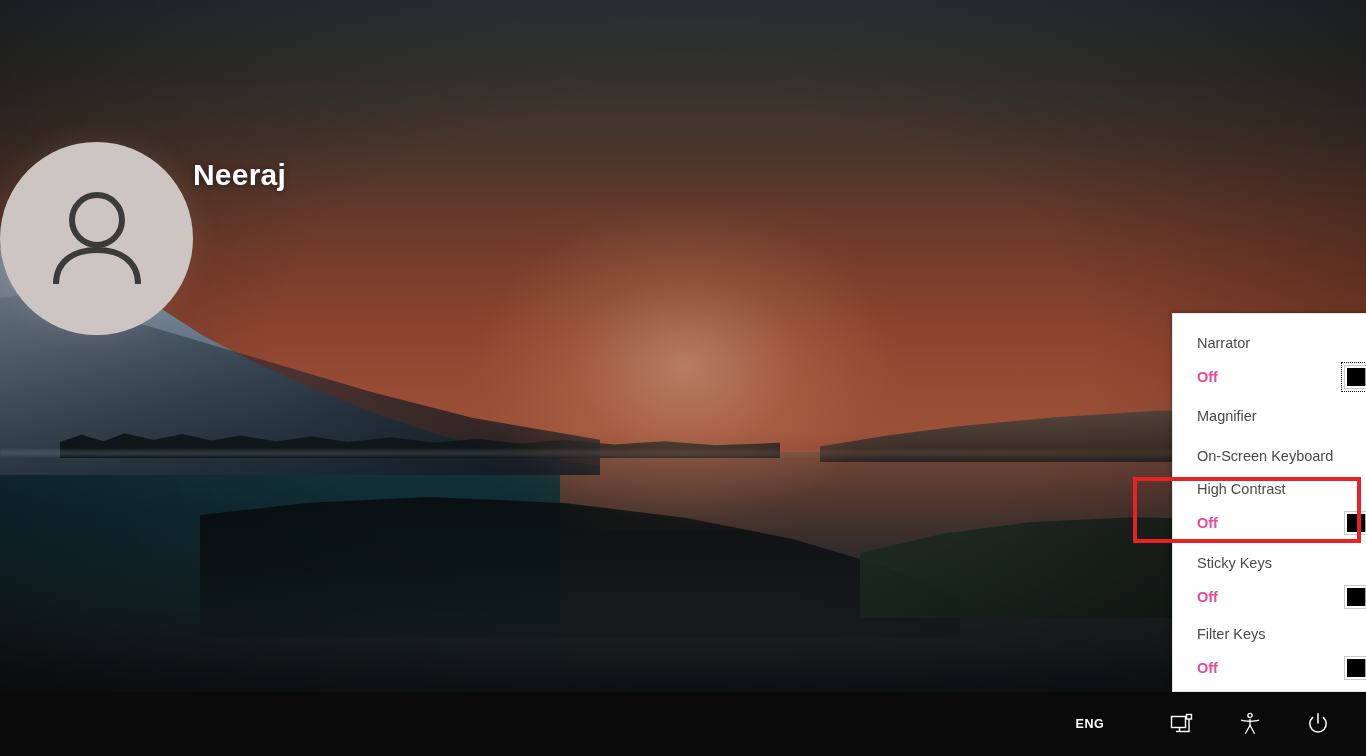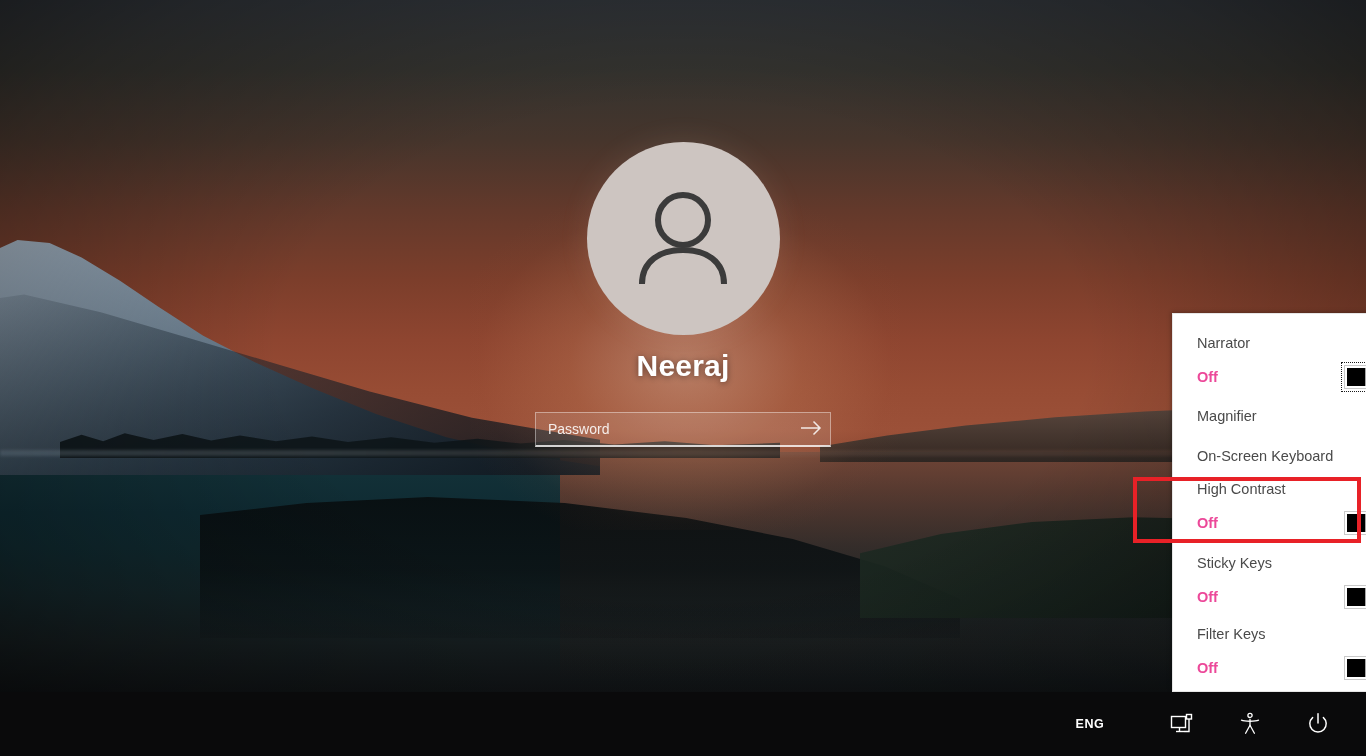--- a/index.html
+++ b/index.html
@@ -119,21 +119,21 @@
   .vignette {
     position: absolute; left: 0; top: 0; width: 1366px; height: 756px;
     background: radial-gradient(ellipse at 50% 46%, rgba(0,0,0,0) 42%, rgba(0,0,0,0.28) 78%, rgba(0,0,0,0.52) 100%);
     pointer-events: none;
   }
 
   
   .login {
     position: absolute;
     left: 0; top: 0; width: 1366px;
-    display: flex; flex-direction: column; align-items: center;
+    display: flex; flex-direction: row; align-items: center;
   }
   .avatar {
     margin-top: 142px;
     width: 193px; height: 193px;
     border-radius: 50%;
     background: #cdc5c1;
     display: flex; align-items: center; justify-content: center;
     box-shadow: 0 0 30px rgba(255,230,210,0.10);
   }
   .avatar svg { display: block; }
@@ -283,30 +283,20 @@
     <div class="avatar">
       <span>
         <svg width="118" height="118" viewBox="0 0 118 118" fill="none">
           <circle cx="59" cy="40" r="25" stroke="#3b3b3b" stroke-width="6"></circle>
           <path d="M18 104 C18 81 36 70 59 70 C82 70 100 81 100 104" stroke="#3b3b3b" stroke-width="6" fill="none" stroke-linecap="butt"></path>
         </svg>
       </span>
     </div>
     <div class="username">Neeraj</div>
 
-    <div class="pw-wrap">
-      <input class="pw-input" type="password" placeholder="Password" style="">
-      <button class="pw-submit">
-        <span>
-          <svg width="22" height="16" viewBox="0 0 22 16" fill="none">
-            <path d="M1 8 H20 M13.5 1.5 L20 8 L13.5 14.5" stroke="currentColor" stroke-width="1.5" fill="none"></path>
-          </svg>
-        </span>
-      </button>
-    </div>
   </div>
 
   <div class="flyout">
 
     <div class="eoa-item it-narrator">
       <div class="eoa-label">Narrator</div>
       <div class="lbl-gap"></div>
       <div class="eoa-row">
         <span class="eoa-state">Off</span>
         <span class="toggle-holder focused">

